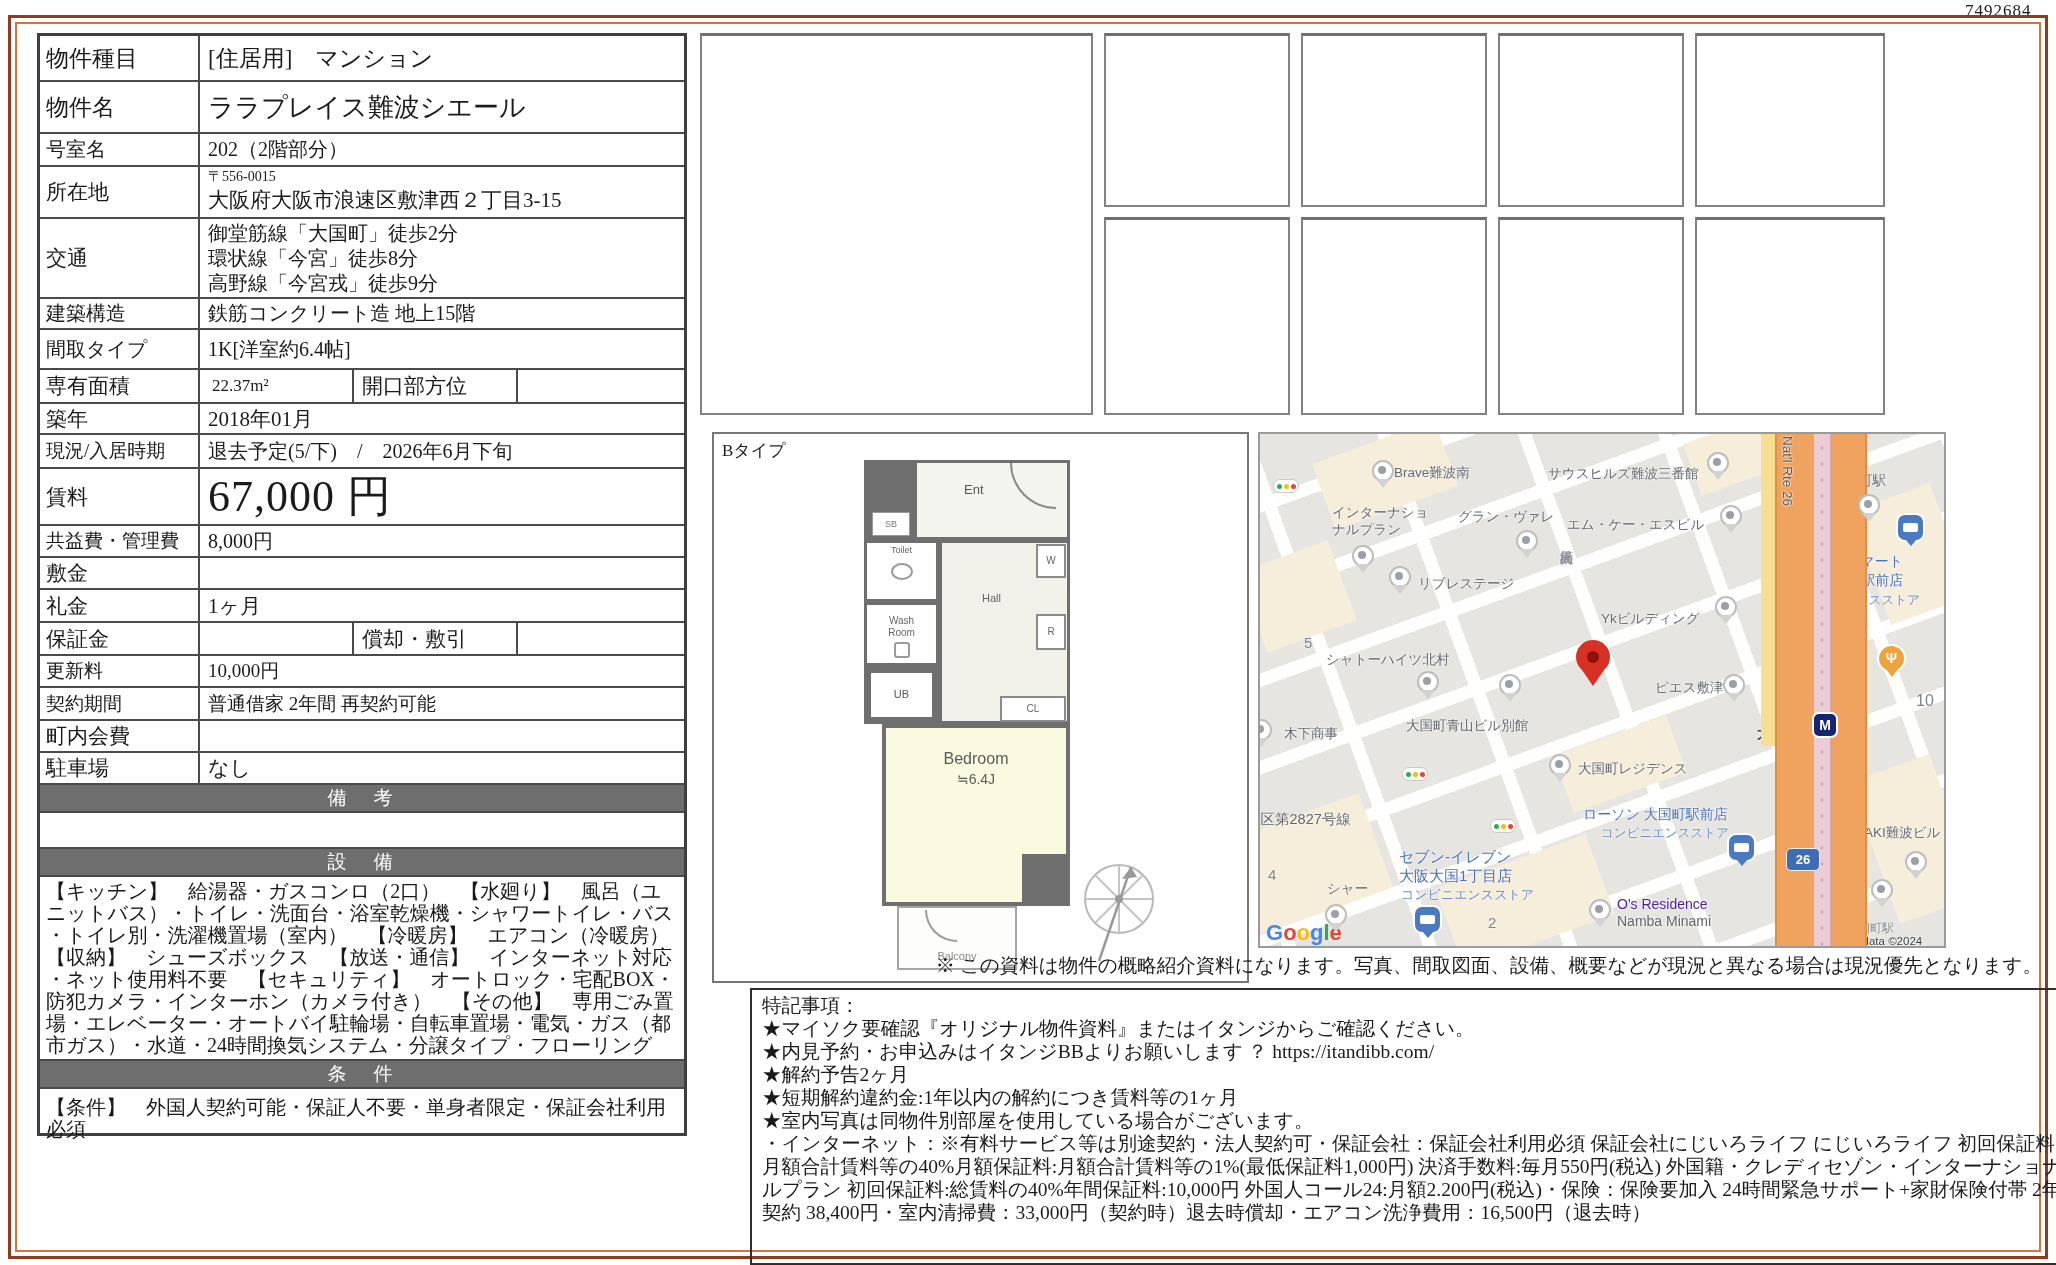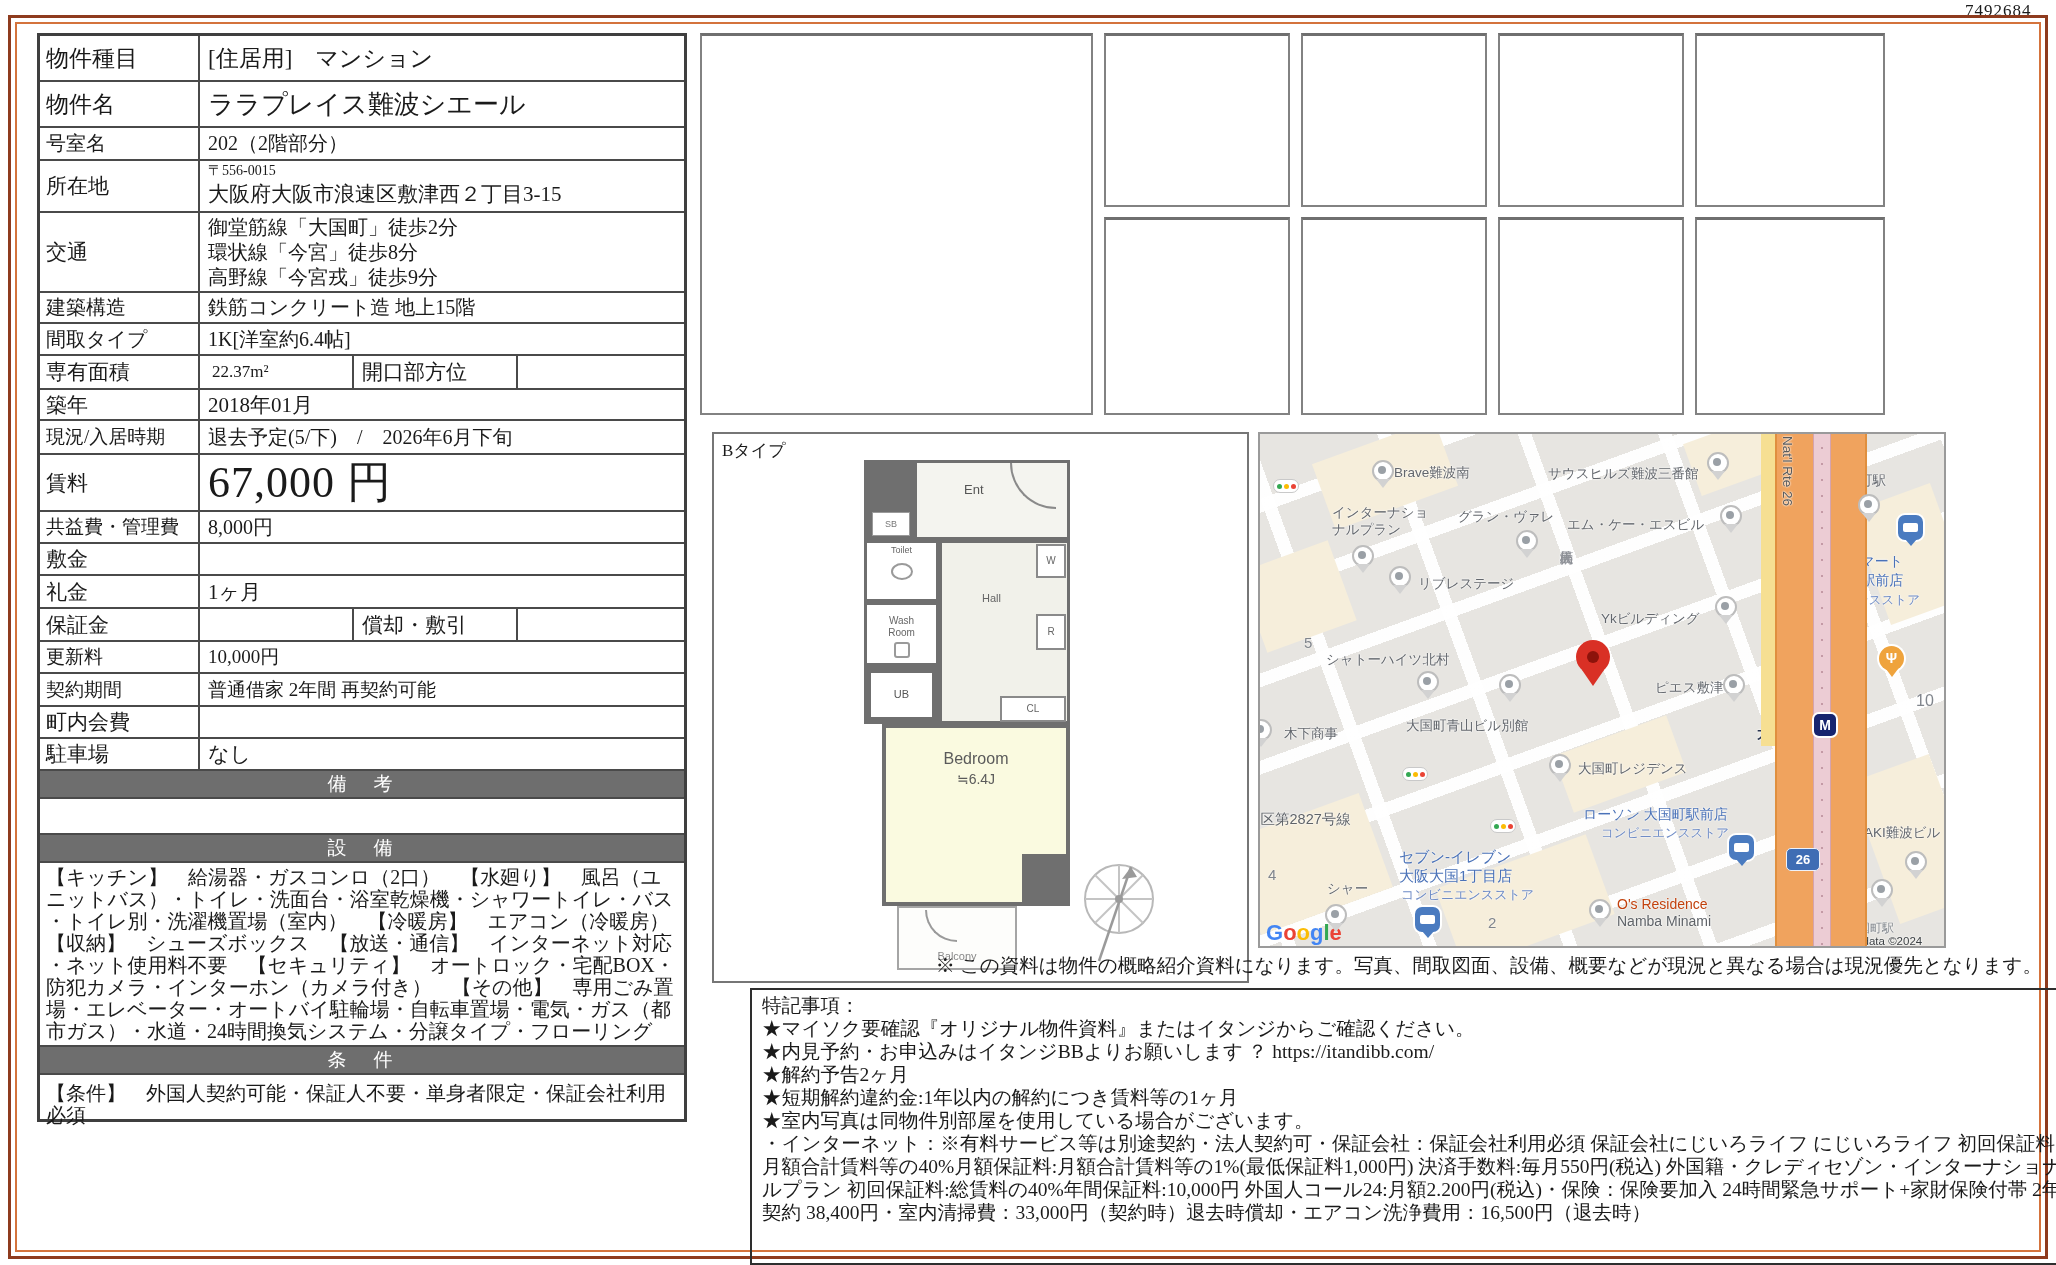--- a/index.html
+++ b/index.html
@@ -71,21 +71,21 @@
 <div id="page">
   <div id="doc-number">7492684</div>
   <div class="border-outer"></div>
   <div class="border-inner"></div>
 
   <div id="ptable">
     <div class="trow" style="height:44px">
       <div class="tlabel" style="font-size:23px">物件種目</div>
       <div class="tvalue" style="font-size:23px">[住居用]　マンション</div>
     </div>
-    <div class="trow" style="height:46px">
+    <div class="trow" style="height:52px">
       <div class="tlabel" style="font-size:23px">物件名</div>
       <div class="tvalue" style="font-size:26px">ララプレイス難波シエール</div>
     </div>
     <div class="trow" style="height:33px">
       <div class="tlabel" style="font-size:20px">号室名</div>
       <div class="tvalue" style="font-size:20px">202（2階部分）</div>
     </div>
     <div class="trow" style="height:52px">
       <div class="tlabel">所在地</div>
       <div class="tvalue" style="padding-top:0">
@@ -98,21 +98,21 @@
       <div class="tvalue" style="font-size:20px;line-height:25px">
         <div>御堂筋線「大国町」徒歩2分</div>
         <div>環状線「今宮」徒歩8分</div>
         <div>高野線「今宮戎」徒歩9分</div>
       </div>
     </div>
     <div class="trow" style="height:31px">
       <div class="tlabel" style="font-size:20px">建築構造</div>
       <div class="tvalue" style="font-size:20px">鉄筋コンクリート造 地上15階</div>
     </div>
-    <div class="trow" style="height:32px">
+    <div class="trow" style="height:40px">
       <div class="tlabel" style="font-size:20px">間取タイプ</div>
       <div class="tvalue" style="font-size:20px">1K[洋室約6.4帖]</div>
     </div>
     <div class="trow" style="height:34px">
       <div class="tlabel">専有面積</div>
       <div class="tcell-mid">22.37m²</div>
       <div class="tcell-lab2">開口部方位</div>
       <div class="tcell-val2"></div>
     </div>
     <div class="trow" style="height:31px">
@@ -299,21 +299,21 @@
     <div class="mnum" style="left:44px;top:200px">5</div>
     <div class="ml" style="left:66px;top:217px">シャトーハイツ北村</div>
     <div class="ml" style="left:395px;top:245px">ピエス敷津</div>
     <div class="ml" style="left:24px;top:291px">木下商事</div>
     <div class="ml" style="left:146px;top:283px">大国町青山ビル別館</div>
     <div class="ml" style="left:318px;top:326px">大国町レジデンス</div>
     <div class="ml" style="left:-14px;top:377px;font-size:14.5px;color:#5f6368">速区第2827号線</div>
     <div class="mnum" style="left:8px;top:432px">4</div>
     <div class="ml" style="left:67px;top:446px">シャー</div>
     <div class="mnum" style="left:228px;top:480px">2</div>
-    <div class="ml" style="left:357px;top:462px;font-size:14px;color:#c2410c">O's Residence</div>
+    <div class="ml" style="left:357px;top:462px;font-size:14px;color:#4c1d95">O's Residence</div>
     <div class="ml" style="left:357px;top:479px;font-size:14px;color:#5f6368">Namba Minami</div>
     <div class="ml" style="left:572px;top:38px">大国町駅</div>
     <div class="ml" style="left:586px;top:486px;font-size:12px;color:#82878d">大国町駅</div>
     <div class="ml" style="left:497px;top:291px;font-size:14px;color:#2a3550;font-weight:bold">大国町</div>
     <div class="ml" style="left:546px;top:327px;color:#555">1階</div>
     <div class="mnum" style="left:656px;top:258px;font-size:16px">10</div>
     <div class="ml" style="left:604px;top:390px">AKI難波ビル</div>
     <div class="ml vert" style="left:519px;top:2px;color:#5a5a5a;z-index:3">Nat'l Rte 26</div>
 
     <div class="mb" style="left:529px;top:118px">ファミリーマート</div>

